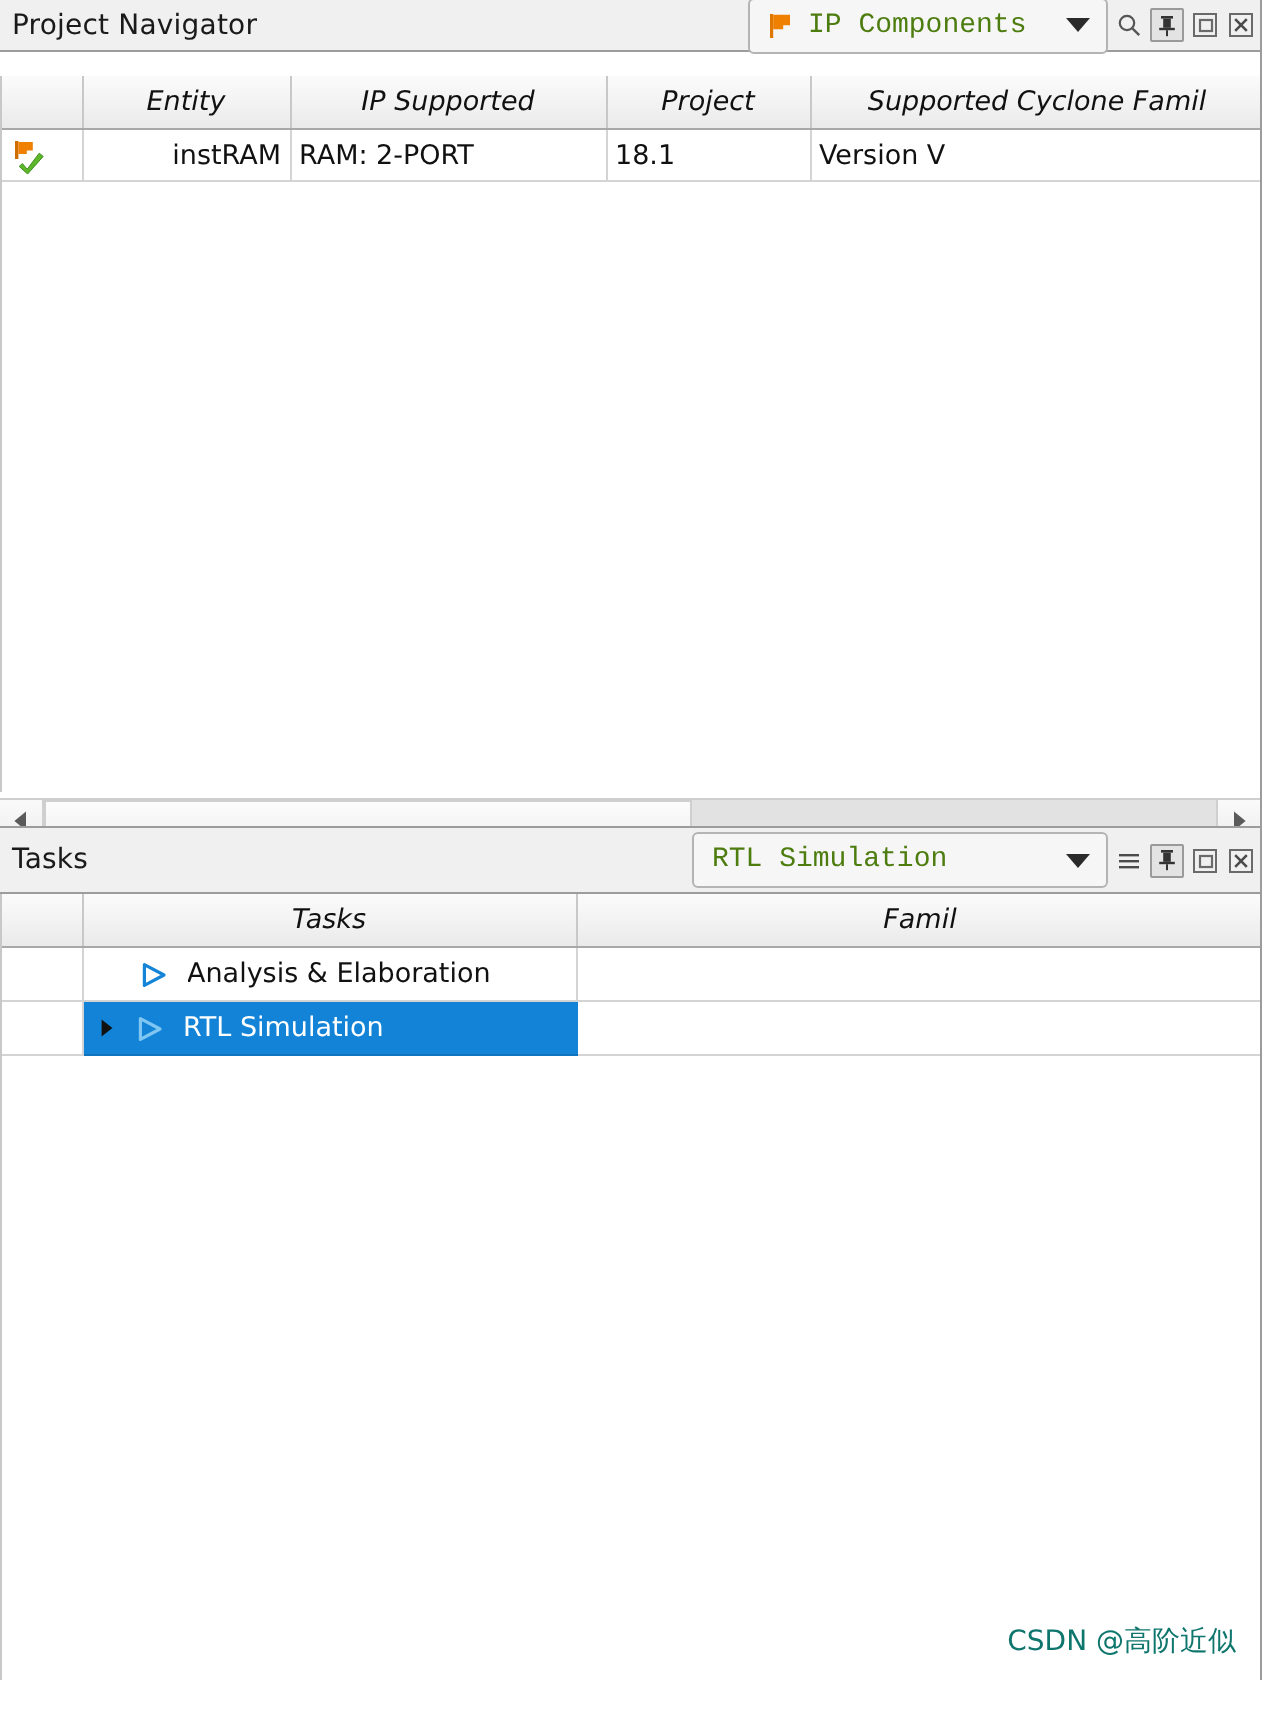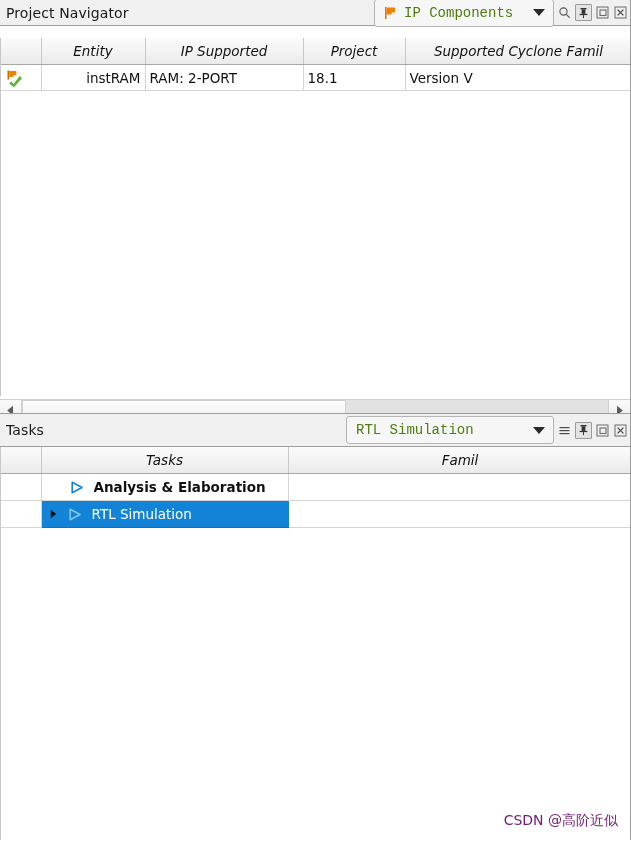--- a/index.html
+++ b/index.html
@@ -214,29 +214,29 @@
   tr.selected td.task-cell {
     background: #1283d6;
     color: #ffffff;
     border-right-color: #1283d6;
     border-bottom-color: #0f74bd;
   }
   .task-inner { display: flex; align-items: center; gap: 8px; padding-left: 2px; }
   .expander { width: 12px; flex: 0 0 auto; display: flex; align-items: center; justify-content: center; }
   .run-ico { width: 16px; flex: 0 0 auto; display: flex; align-items: center; }
   .task-label { white-space: nowrap; overflow: hidden; }
-  .indent-1 { padding-left: 24px; font-weight: bold; }
+  .indent-1 { padding-left: 24px; }
 
   
   #watermark {
     position: absolute;
     right: 12px;
     bottom: 10px;
     font-size: 14px;
-    color: #701a75;
+    color: #0f766e;
     white-space: nowrap;
     user-select: none;
   }
 </style>
 </head>
 <body>
 
 <div id="project-navigator">
 
   <div class="panel-titlebar">

